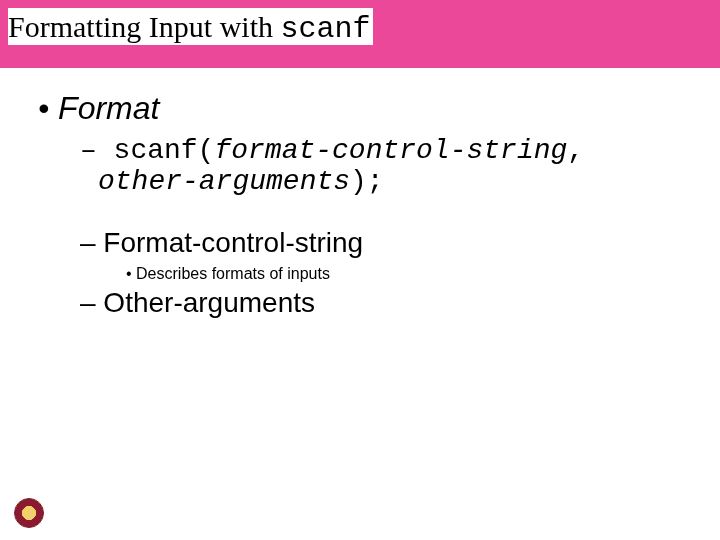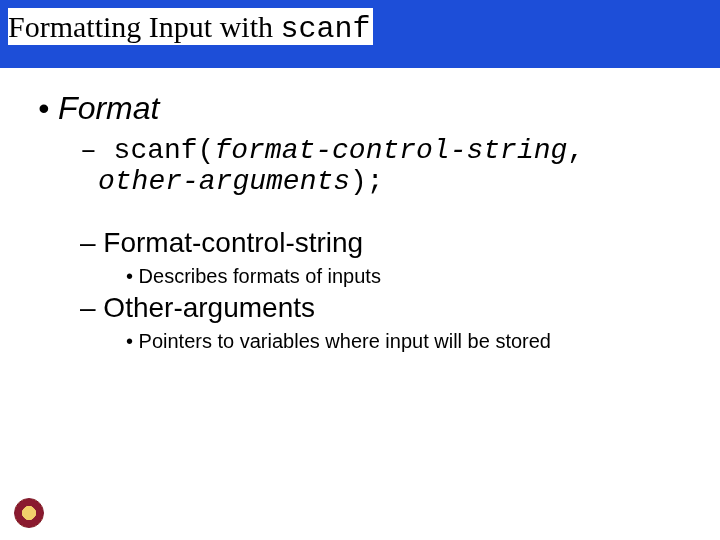--- a/index.html
+++ b/index.html
@@ -5,21 +5,21 @@
   * { margin: 0; padding: 0; box-sizing: border-box; }
   body {
     width: 720px;
     height: 540px;
     background: #ffffff;
     font-family: Georgia, 'Times New Roman', serif;
     position: relative;
     overflow: hidden;
   }
   .header-bar {
-    background: #1d4ed8;
+    background: #ec4899;
     padding: 10px 8px 22px 8px;
     color: #000;
   }
   .header-title {
     font-size: 30px;
     color: #000;
     background: #fff;
     display: inline;
     padding: 2px 2px 2px 0;
   }
@@ -49,21 +49,21 @@
   }
   .dash-l2::before {
     content: "– ";
   }
   .code-block {
     font-family: 'Courier New', monospace;
   }
   .italic { font-style: italic; }
   .gap { height: 24px; }
   .bullet-l3 {
-    font-size: 20px;
+    font-size: 16px;
     padding-left: 98px;
     text-indent: -15px;
     margin-left: 15px;
     margin-bottom: 4px;
   }
   .bullet-l3::before {
     content: "• ";
   }
   .footer {
     position: absolute;
@@ -111,21 +111,18 @@
   <div class="dash-l2">
     <span>Format-control-string</span>
   </div>
   <div class="bullet-l3">
     <span>Describes formats of inputs</span>
   </div>
 
   <div class="dash-l2">
     <span>Other-arguments</span>
   </div>
-  <div class="bullet-l3">
-    <span>Pointers to variables where input will be stored</span>
-  </div>
 
 </div>
 
 <div class="footer">
   <div class="utm-logo"></div>
 </div>
 
 </body></html>

